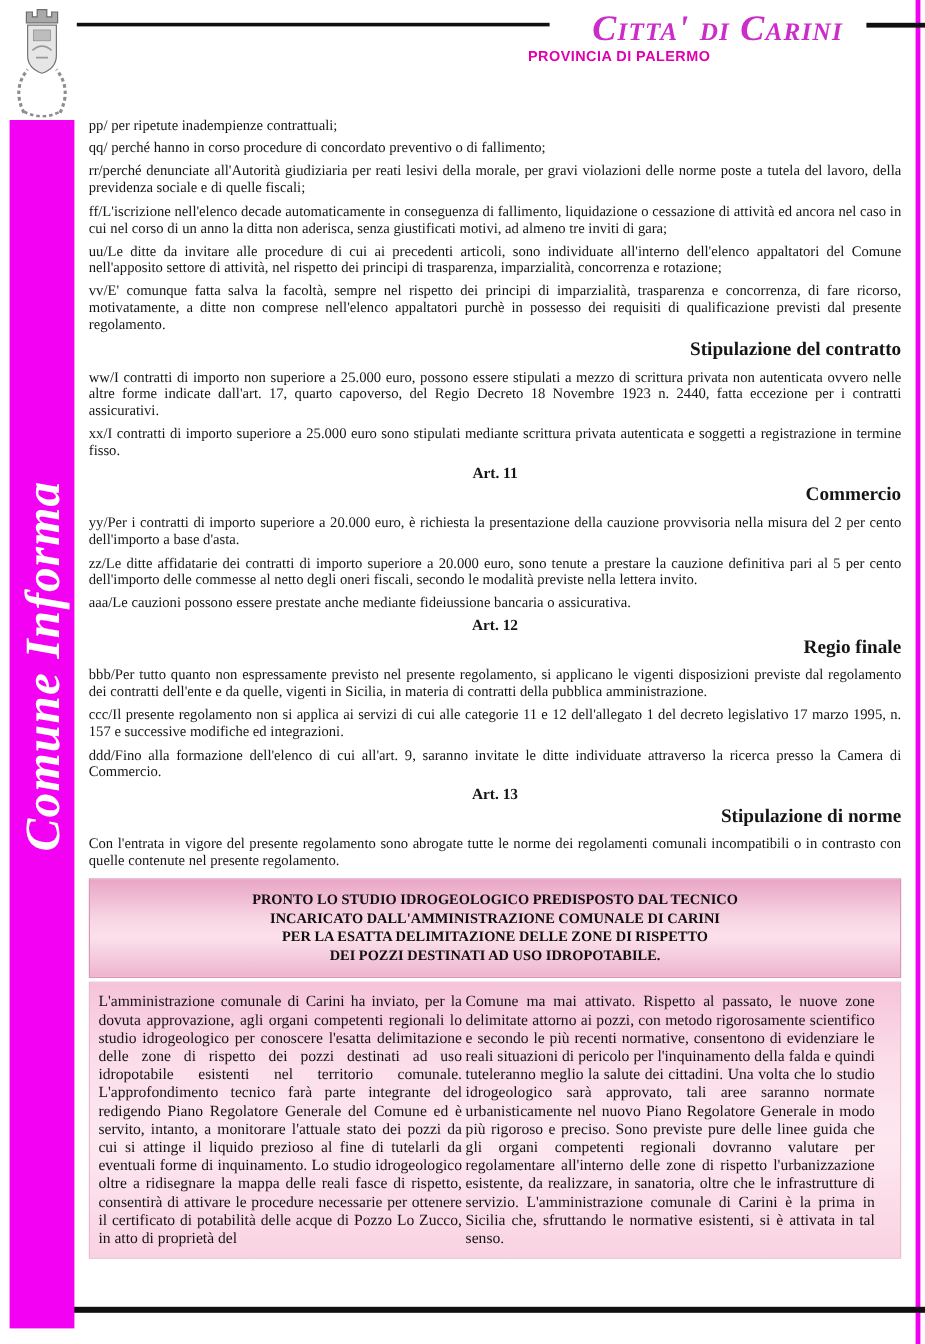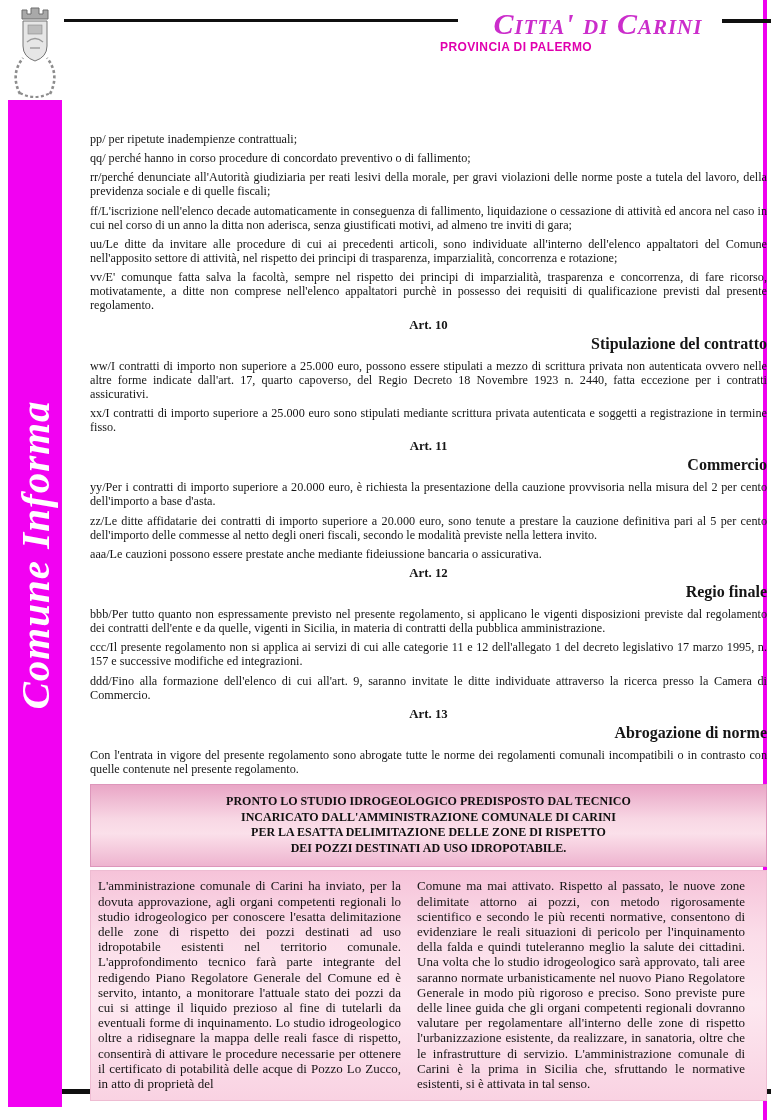--- a/index.html
+++ b/index.html
@@ -26,38 +26,38 @@
   }
   
   .sidebar{position:absolute;left:8px;top:100px;width:54px;height:1007px;background:#f201f2;}
   .sidebar-label{
     position:absolute;left:35px;top:555px;
     transform:translate(-50%,-50%) rotate(-90deg);
     white-space:nowrap;color:#ffffff;font-style:italic;font-weight:bold;
     font-size:41px;letter-spacing:1px;font-family:"Liberation Serif", serif;
   }
   
-  .main{position:absolute;left:90px;top:97px;width:677px;margin-top:35px;}
+  .main{position:absolute;left:74px;top:97px;width:677px;}
   .main p{margin:0 0 5px 0;font-size:12.2px;line-height:1.16;text-align:justify;}
   .art-num{margin:3px 0 2px 0;text-align:center;font-weight:bold;font-size:12.8px;}
   .art-title{margin:0 0 6px 0;text-align:right;font-weight:bold;font-size:16px;}
   
   .news{margin-top:8px;}
   .news-title-box{
     background:linear-gradient(180deg,#e9a6c6 0%,#f8d7e4 42%,#fbe0ea 60%,#eeb4cf 100%);
     border:1px solid #dd96bb;
     padding:9px 20px 10px 20px;text-align:center;
     font-weight:bold;font-size:12px;line-height:1.3;color:#101010;
   }
   .news-title-box div{white-space:nowrap;}
   .news-columns{
     margin-top:3px;display:flex;
     background:linear-gradient(180deg,#f6c3d9 0%,#fbdde9 28%,#fde8f0 58%,#f9d2e2 100%);
     border:1px solid #eebcd2;
-    padding:7px 21px 9px 7px;column-gap:16px;
+    padding:7px 21px 9px 7px;column-gap:3px;
   }
   .news-col{font-size:13px;line-height:1.17;text-align:justify;color:#141414;}
   .news-col.left{width:303px;flex:none;}
   .news-col.right{flex:1;}
 </style>
 </head>
 <body>
 
 <div class="accent-vline"></div>
 <div class="top-rule-left"></div>
@@ -84,39 +84,38 @@
 
 <div class="main">
 
   <p>pp/ per ripetute inadempienze contrattuali;</p>
   <p>qq/ perché hanno in corso procedure di concordato preventivo o di  fallimento;</p>
   <p>rr/perché denunciate all'Autorità giudiziaria per reati lesivi della morale, per gravi violazioni delle norme poste a tutela del lavoro, della previdenza sociale e di quelle fiscali;</p>
   <p>ff/L'iscrizione nell'elenco decade automaticamente in conseguenza di fallimento, liquidazione o cessazione di attività ed ancora nel caso in cui nel corso di un anno la ditta non aderisca, senza giustificati motivi, ad almeno tre inviti di gara;</p>
   <p>uu/Le ditte da invitare alle procedure di cui ai precedenti articoli, sono individuate all'interno dell'elenco appaltatori del Comune nell'apposito settore di attività, nel rispetto dei principi di trasparenza, imparzialità, concorrenza e rotazione;</p>
   <p>vv/E' comunque fatta salva la facoltà, sempre nel rispetto dei principi di imparzialità, trasparenza e concorrenza, di fare ricorso, motivatamente, a ditte non comprese nell'elenco appaltatori purchè in possesso dei requisiti di qualificazione previsti dal presente regolamento.</p>
 
-  <div class="art-num">Art. 10</div>
   <div class="art-title">Stipulazione del contratto</div>
   <p>ww/I contratti di importo non superiore a 25.000 euro, possono essere stipulati a mezzo di scrittura privata non autenticata ovvero nelle altre forme indicate dall'art. 17, quarto capoverso, del Regio Decreto 18 Novembre 1923 n. 2440, fatta eccezione per i contratti assicurativi.</p>
   <p>xx/I contratti di importo superiore a 25.000 euro  sono stipulati mediante scrittura privata autenticata e soggetti a registrazione in termine fisso.</p>
 
   <div class="art-num">Art. 11</div>
   <div class="art-title">Commercio</div>
   <p>yy/Per i contratti di importo superiore a 20.000 euro, è richiesta la presentazione della cauzione provvisoria nella misura del 2 per cento dell'importo a base d'asta.</p>
   <p>zz/Le ditte affidatarie dei contratti di importo superiore a 20.000 euro, sono tenute a prestare la cauzione definitiva pari al 5 per cento dell'importo delle commesse al netto degli oneri fiscali, secondo le modalità previste nella lettera invito.</p>
   <p>aaa/Le cauzioni possono essere prestate anche mediante fideiussione bancaria o assicurativa.</p>
 
   <div class="art-num">Art. 12</div>
   <div class="art-title">Regio finale</div>
   <p>bbb/Per tutto quanto non espressamente previsto nel presente regolamento, si applicano le vigenti disposizioni previste dal regolamento dei contratti dell'ente e da quelle, vigenti in Sicilia, in materia di contratti della pubblica amministrazione.</p>
   <p>ccc/Il presente regolamento non si applica ai servizi di cui alle categorie 11 e 12 dell'allegato 1 del decreto legislativo 17 marzo 1995, n. 157 e successive modifiche ed integrazioni.</p>
   <p>ddd/Fino alla formazione dell'elenco di cui all'art. 9, saranno invitate le ditte individuate attraverso la ricerca presso la Camera di Commercio.</p>
 
   <div class="art-num">Art. 13</div>
-  <div class="art-title">Abrogazione di norme</div>
+  <div class="art-title">Stipulazione di norme</div>
   <p>Con l'entrata in vigore del presente regolamento sono abrogate tutte le norme dei regolamenti comunali incompatibili o in contrasto con quelle contenute nel presente regolamento.</p>
 
   <div class="news">
     <div class="news-title-box">
       <div>PRONTO LO STUDIO IDROGEOLOGICO PREDISPOSTO DAL TECNICO</div>
       <div>INCARICATO DALL'AMMINISTRAZIONE COMUNALE DI CARINI</div>
       <div>PER LA ESATTA DELIMITAZIONE DELLE ZONE DI RISPETTO</div>
       <div>DEI POZZI DESTINATI AD USO IDROPOTABILE.</div>
     </div>
     <div class="news-columns">

